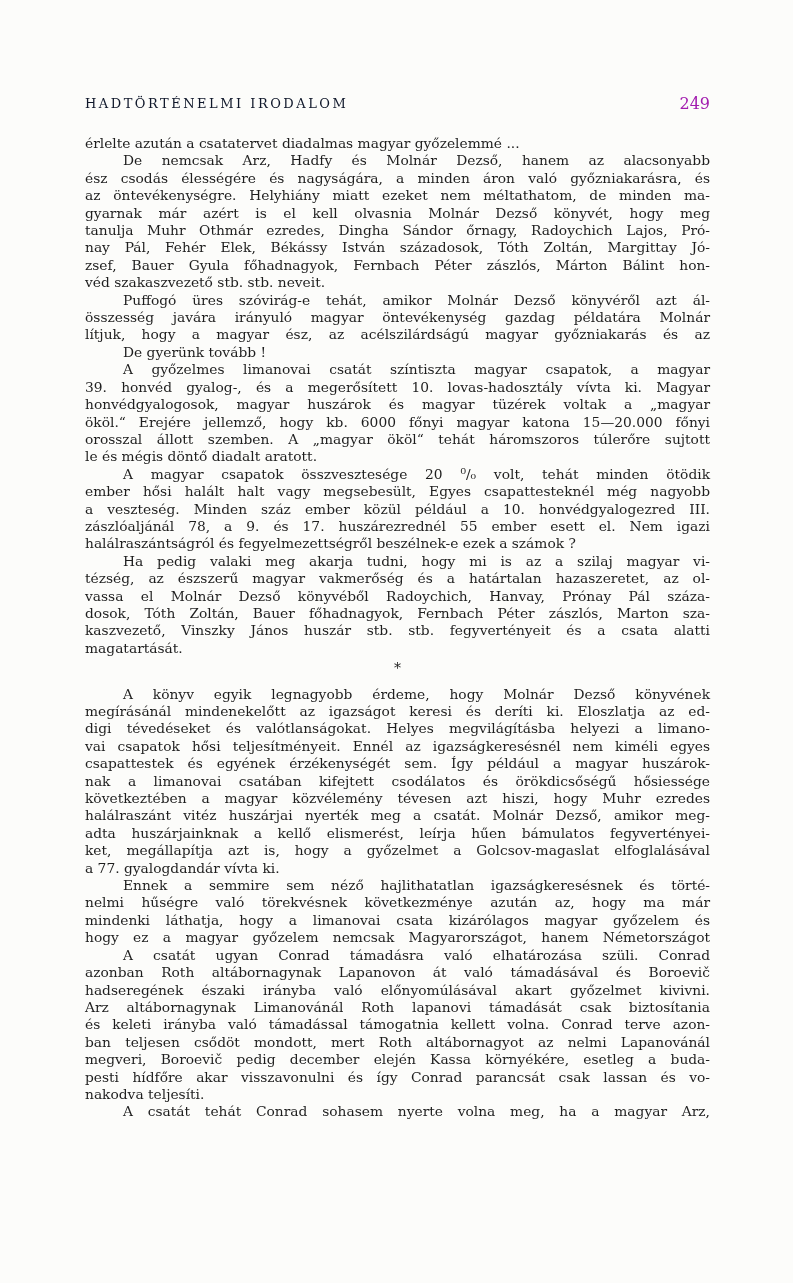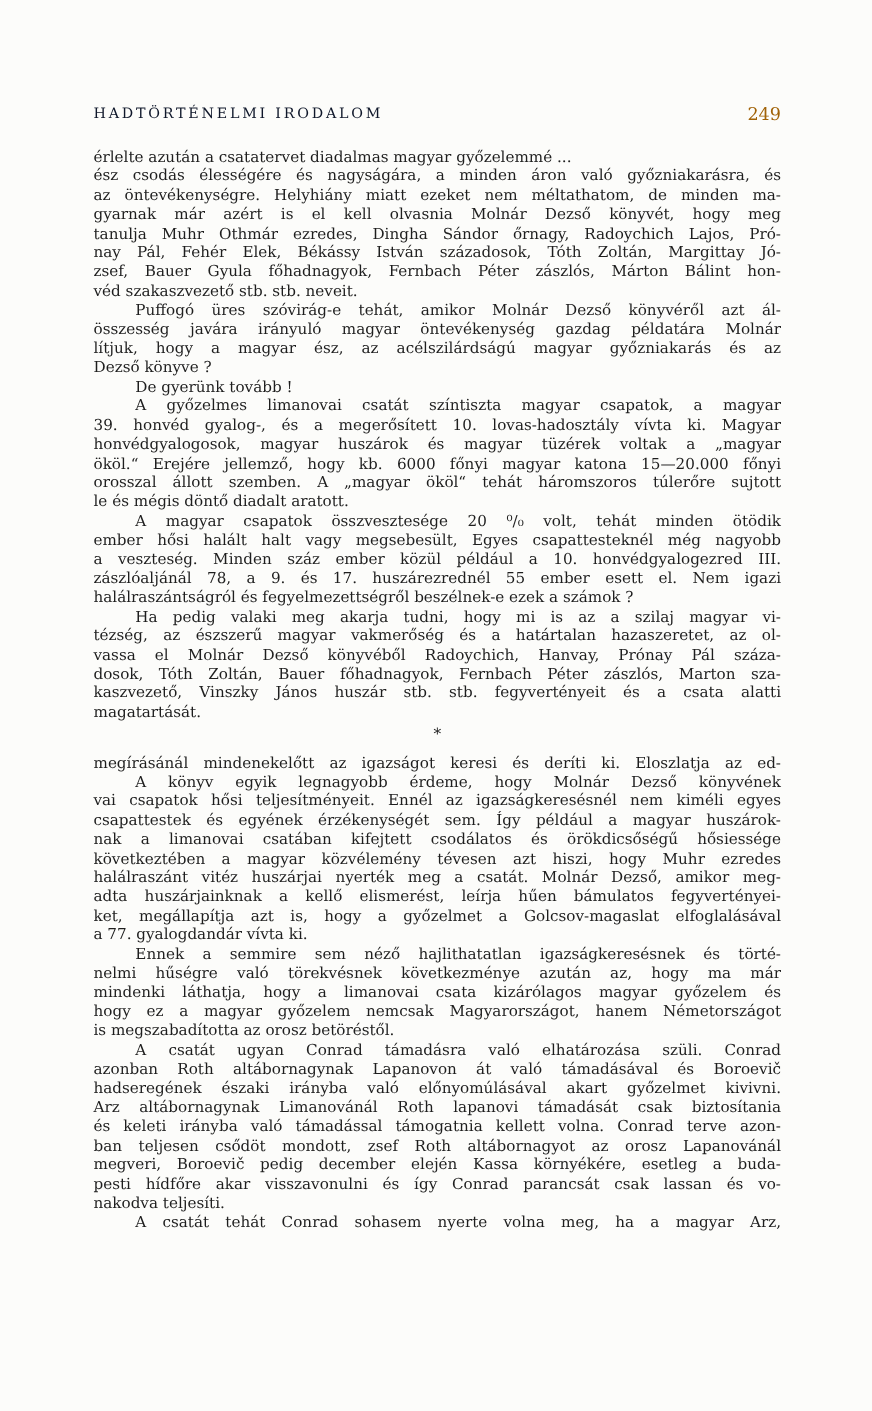--- a/index.html
+++ b/index.html
@@ -31,21 +31,21 @@
     text-align: left;
     font-size: 13px;
     letter-spacing: 2.5px;
     color: #0f172a;
   }
   .page-number {
     position: absolute;
     right: 0;
     top: 0;
     font-size: 16px;
-    color: #a16207;
+    color: #a21caf;
   }
   .page-body {
     position: absolute;
     top: 135px;
     left: 85px;
     width: 625px;
     font-size: 13.8px;
     line-height: 17.4px;
   }
   .paragraph { margin: 0; }
@@ -74,33 +74,33 @@
 <div class="page">
   <div class="running-header">
     <span class="running-title">HADTÖRTÉNELMI IRODALOM</span>
     <span class="page-number">249</span>
   </div>
   <div class="page-body" id="page-body">
       <div class="paragraph">
         <div class="text-line last-line">érlelte azután a csatatervet diadalmas magyar győzelemmé ...</div>
       </div>
       <div class="paragraph">
+        <div class="text-line first-indent">De nemcsak Arz, Hadfy és Molnár Dezső, hanem az alacsonyabb</div>
         <div class="text-line">ész csodás élességére és nagyságára, a minden áron való győzniakarásra, és</div>
         <div class="text-line">az öntevékenységre. Helyhiány miatt ezeket nem méltathatom, de minden ma-</div>
         <div class="text-line">gyarnak már azért is el kell olvasnia Molnár Dezső könyvét, hogy meg</div>
         <div class="text-line">tanulja Muhr Othmár ezredes, Dingha Sándor őrnagy, Radoychich Lajos, Pró-</div>
         <div class="text-line">nay Pál, Fehér Elek, Békássy István századosok, Tóth Zoltán, Margittay Jó-</div>
         <div class="text-line">zsef, Bauer Gyula főhadnagyok, Fernbach Péter zászlós, Márton Bálint hon-</div>
         <div class="text-line last-line">véd szakaszvezető stb. stb. neveit.</div>
       </div>
       <div class="paragraph">
         <div class="text-line first-indent">Puffogó üres szóvirág-e tehát, amikor Molnár Dezső könyvéről azt ál-</div>
         <div class="text-line">összesség javára irányuló magyar öntevékenység gazdag példatára Molnár</div>
         <div class="text-line">lítjuk, hogy a magyar ész, az acélszilárdságú magyar győzniakarás és az</div>
-        <div class="text-line last-line">Dezső könyve ?</div>
       </div>
       <div class="paragraph">
         <div class="text-line first-indent last-line">De gyerünk tovább !</div>
       </div>
       <div class="paragraph">
         <div class="text-line first-indent">A győzelmes limanovai csatát színtiszta magyar csapatok, a magyar</div>
         <div class="text-line">39. honvéd gyalog-, és a megerősített 10. lovas-hadosztály vívta ki. Magyar</div>
         <div class="text-line">honvédgyalogosok, magyar huszárok és magyar tüzérek voltak a „magyar</div>
         <div class="text-line">ököl.“ Erejére jellemző, hogy kb. 6000 főnyi magyar katona 15—20.000 főnyi</div>
         <div class="text-line">orosszal állott szemben. A „magyar ököl“ tehát háromszoros túlerőre sujtott</div>
@@ -116,45 +116,45 @@
       <div class="paragraph">
         <div class="text-line first-indent">Ha pedig valaki meg akarja tudni, hogy mi is az a szilaj magyar vi-</div>
         <div class="text-line">tézség, az észszerű magyar vakmerőség és a határtalan hazaszeretet, az ol-</div>
         <div class="text-line">vassa el Molnár Dezső könyvéből Radoychich, Hanvay, Prónay Pál száza-</div>
         <div class="text-line">dosok, Tóth Zoltán, Bauer főhadnagyok, Fernbach Péter zászlós, Marton sza-</div>
         <div class="text-line">kaszvezető, Vinszky János huszár stb. stb. fegyvertényeit és a csata alatti</div>
         <div class="text-line last-line">magatartását.</div>
       </div>
       <div class="separator">*</div>
       <div class="paragraph">
+        <div class="text-line first-indent">A könyv egyik legnagyobb érdeme, hogy Molnár Dezső könyvének</div>
         <div class="text-line">megírásánál mindenekelőtt az igazságot keresi és deríti ki. Eloszlatja az ed-</div>
-        <div class="text-line first-indent">A könyv egyik legnagyobb érdeme, hogy Molnár Dezső könyvének</div>
+        <div class="text-line">digi tévedéseket és valótlanságokat. Helyes megvilágításba helyezi a limano-</div>
         <div class="text-line">vai csapatok hősi teljesítményeit. Ennél az igazságkeresésnél nem kiméli egyes</div>
         <div class="text-line">csapattestek és egyének érzékenységét sem. Így például a magyar huszárok-</div>
         <div class="text-line">nak a limanovai csatában kifejtett csodálatos és örökdicsőségű hősiessége</div>
         <div class="text-line">következtében a magyar közvélemény tévesen azt hiszi, hogy Muhr ezredes</div>
         <div class="text-line">halálraszánt vitéz huszárjai nyerték meg a csatát. Molnár Dezső, amikor meg-</div>
         <div class="text-line">adta huszárjainknak a kellő elismerést, leírja hűen bámulatos fegyvertényei-</div>
         <div class="text-line">ket, megállapítja azt is, hogy a győzelmet a Golcsov-magaslat elfoglalásával</div>
         <div class="text-line last-line">a 77. gyalogdandár vívta ki.</div>
       </div>
       <div class="paragraph">
         <div class="text-line first-indent">Ennek a semmire sem néző hajlithatatlan igazságkeresésnek és törté-</div>
         <div class="text-line">nelmi hűségre való törekvésnek következménye azután az, hogy ma már</div>
         <div class="text-line">mindenki láthatja, hogy a limanovai csata kizárólagos magyar győzelem és</div>
         <div class="text-line">hogy ez a magyar győzelem nemcsak Magyarországot, hanem Németországot</div>
-        <div class="text-line last-line">is megszabadította az orosz betöréstől.</div>
       </div>
       <div class="paragraph">
         <div class="text-line first-indent">A csatát ugyan Conrad támadásra való elhatározása szüli. Conrad</div>
         <div class="text-line">azonban Roth altábornagynak Lapanovon át való támadásával és Boroevič</div>
         <div class="text-line">hadseregének északi irányba való előnyomúlásával akart győzelmet kivivni.</div>
         <div class="text-line">Arz altábornagynak Limanovánál Roth lapanovi támadását csak biztosítania</div>
         <div class="text-line">és keleti irányba való támadással támogatnia kellett volna. Conrad terve azon-</div>
-        <div class="text-line">ban teljesen csődöt mondott, zsef Roth altábornagyot az orosz Lapanovánál</div>
+        <div class="text-line">ban teljesen csődöt mondott, mert Roth altábornagyot az nelmi Lapanovánál</div>
         <div class="text-line">megveri, Boroevič pedig december elején Kassa környékére, esetleg a buda-</div>
         <div class="text-line">pesti hídfőre akar visszavonulni és így Conrad parancsát csak lassan és vo-</div>
         <div class="text-line last-line">nakodva teljesíti.</div>
       </div>
       <div class="paragraph">
         <div class="text-line first-indent">A csatát tehát Conrad sohasem nyerte volna meg, ha a magyar Arz,</div>
       </div>
     </div>
 </div>
 

